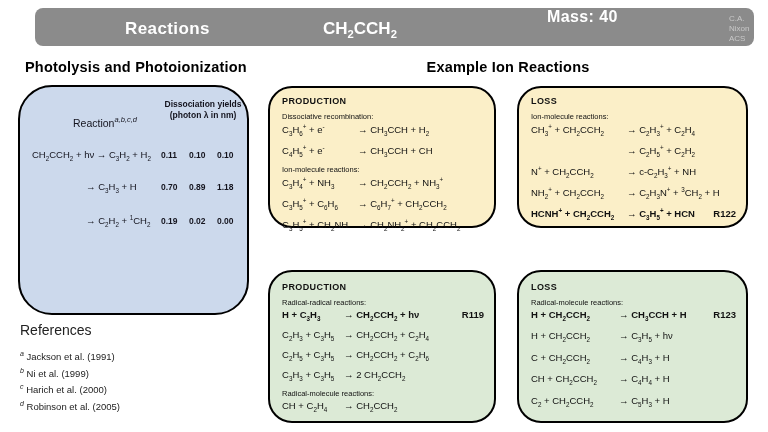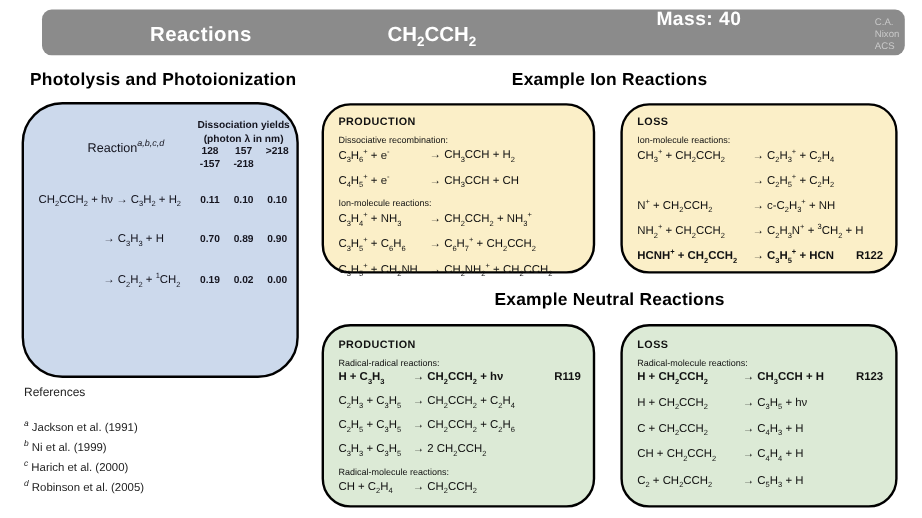--- a/index.html
+++ b/index.html
@@ -45,73 +45,67 @@
   
   .bp-header { display:flex; }
   .bp-reaction-label { margin-top:16px; font-size:10.5px;margin-left:41px; }
   .sup-refs { font-style:italic; font-size:7.5px; vertical-align:super; }
   .bp-yields { margin-left:auto; width:84px; text-align:center; font-weight:bold; font-size:8.5px; line-height:10.5px; white-space:nowrap; }
   .wl-grid { display:grid; grid-template-columns:28px 28px 28px; font-size:8.5px; }
   .wl-col { text-align:center; }
   .prow { display:grid; grid-template-columns:1fr 28px 28px 28px; font-size:9.5px; margin-top:20px; align-items:baseline; }
   .preact { white-space:nowrap; }
   .preact.indent { padding-left:54px; }
-  .pval { text-align:center; font-size:8.5px; font-weight:bold; }
-
-  
-  #references-heading { position:absolute; left:20px; top:322px; font-size:10px; color:#222; }
+  .pval { font-size:8.5px; font-weight:bold; }
+
+  
+  #references-heading { position:absolute; left:20px; top:322px; font-size:14px; color:#222; }
   #references-list { position:absolute; left:20px; top:347px; font-size:9.5px; line-height:13.5px; color:#222; }
   .rmark { font-style:italic; font-size:7px; }
 </style>
 </head>
 <body>
 
 <div class="page">
 
   <div class="header-bar">
     <span class="hdr-title">Reactions</span>
     <span class="hdr-formula">CH<sub>2</sub>CCH<sub>2</sub></span>
     <span class="hdr-mass">Mass: 40</span>
     <span class="hdr-credit">
       <span>C.A. Nixon</span><br>
       <span>ACS</span>
     </span>
   </div>
 
   <div class="section-heading" id="heading-ion">Example Ion Reactions</div>
   <div class="section-heading" id="heading-photolysis">Photolysis and Photoionization</div>
-  <div class="section-heading" id="heading-neutral">Example Neutral Reactions</div>
 
   <div class="panel" id="photolysis-panel">
     <div class="bp-header">
       <div class="bp-reaction-label">
         <span>Reaction</span><span class="sup-refs">a,b,c,d</span>
       </div>
       <div class="bp-yields">
         <div>Dissociation yields</div>
         <div>(photon λ in nm)</div>
-        <div class="wl-grid">
-            <span class="wl-col">128<br>-157</span>
-            <span class="wl-col">157<br>-218</span>
-            <span class="wl-col">&gt;218<br>&nbsp;</span>
-          </div>
       </div>
     </div>
     <div>
         <div class="prow">
           <span class="preact">CH<sub>2</sub>CCH<sub>2</sub> + hν → C<sub>3</sub>H<sub>2</sub> + H<sub>2</sub></span>
           <span class="pval">0.11</span>
           <span class="pval">0.10</span>
           <span class="pval">0.10</span>
         </div>
         <div class="prow">
           <span class="preact indent">→ C<sub>3</sub>H<sub>3</sub> + H</span>
           <span class="pval">0.70</span>
           <span class="pval">0.89</span>
-          <span class="pval">0.90</span>
+          <span class="pval">1.18</span>
         </div>
         <div class="prow">
           <span class="preact indent">→ C<sub>2</sub>H<sub>2</sub> + <sup>1</sup>CH<sub>2</sub></span>
           <span class="pval">0.19</span>
           <span class="pval">0.02</span>
           <span class="pval">0.00</span>
         </div>
       </div>
   </div>
 

